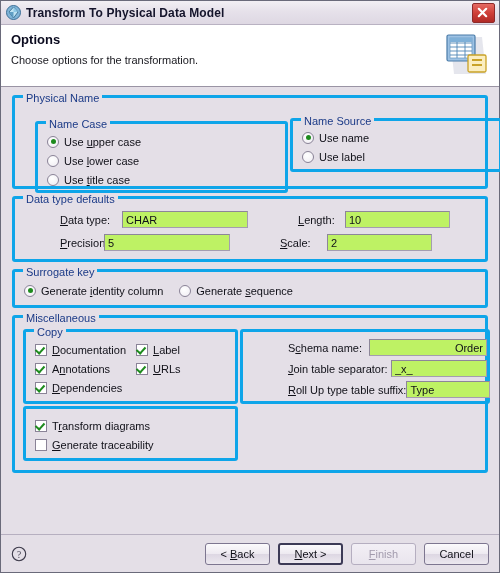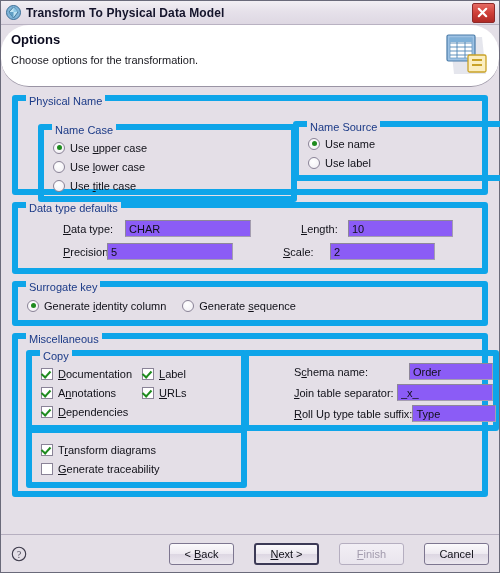--- a/index.html
+++ b/index.html
@@ -66,21 +66,20 @@
   #close-btn svg { position: absolute; left: 4px; top: 3px; }
 
   
   #banner {
     position: relative;
     height: 62px;
     box-sizing: border-box;
     background: #ffffff;
     border-bottom: 1px solid #9a94a4;
     padding: 7px 0 0 10px;
-    border-radius: 28px;
   }
   #banner-title {
     font-size: 13px;
     font-weight: bold;
     color: #0a0a1e;
     margin-bottom: 7px;
   }
   #banner-sub {
     font-size: 11px;
     color: #18181e;
@@ -96,21 +95,21 @@
     position: relative;
     height: 447px;
     box-sizing: border-box;
     padding: 8px 11px 0 11px;
     background: #e4dfe7;
   }
 
   
   .group {
     position: relative;
-    border: 6px solid #0ea5e9;
+    border: 3px solid #0ea5e9;
     border-radius: 3px;
     margin-bottom: 7px;
     background: transparent;
   }
   .group > .glabel {
     position: absolute;
     top: -6px; left: 8px;
     background: #e4dfe7;
     padding: 0 3px;
     font-size: 11px;
@@ -173,21 +172,21 @@
     align-items: center;
     margin-bottom: 6px;
     white-space: nowrap;
   }
   .flabel { font-size: 11px; color: #101018; padding-left: 36px; }
   .tinput {
     box-sizing: border-box;
     border: 1px solid #a49db0;
     border-top-color: #8d8699;
     border-left-color: #8d8699;
-    background: #8b5cf6;
+    background: #bef264;
     height: 17px;
     line-height: 15px;
     font-family: "Liberation Sans", sans-serif;
     font-size: 11px;
     color: #101018;
     padding: 0 3px;
     outline: none;
   }
 
   
@@ -203,21 +202,21 @@
   }
   #help-icon {
     width: 16px; height: 16px;
     flex: 0 0 auto;
     cursor: pointer;
   }
   #btn-spacer { flex: 1 1 auto; }
   .btn {
     box-sizing: border-box;
     width: 65px; height: 22px;
-    margin-left: 20px;
+    margin-left: 8px;
     border: 1px solid #7d7690;
     border-radius: 3px;
     background: linear-gradient(to bottom, #fbfafc 0%, #eeeaf1 48%, #ddd7e3 52%, #ece8ef 100%);
     font-family: "Liberation Sans", sans-serif;
     font-size: 11px;
     color: #101018;
     text-align: center;
     line-height: 20px;
     cursor: pointer;
     flex: 0 0 auto;
@@ -396,21 +395,21 @@
             <span class="cbox"></span>
             <span class="olabel"><u>G</u>enerate traceability</span>
           </div>
         </div>
       </div>
 
       <div class="group" style="position:absolute; left:225px; top:11px; width:244px; height:69px; margin:0;">
         <div style="padding:7px 0 0 9px;">
           <div class="field-row" style="margin-bottom:4px;">
             <span class="flabel" style="width:125px;">S<u>c</u>hema name:</span>
-            <input class="tinput" style="width: 84px;" value="Order">
+            <input class="tinput" style="width: 118px; text-align: right;" value="Order">
           </div>
           <div class="field-row" style="margin-bottom:4px;">
             <span class="flabel" style="width:125px;"><u>J</u>oin table separator:</span>
             <input class="tinput" style="width: 96px;" value="_x_">
           </div>
           <div class="field-row" style="margin-bottom:0;">
             <span class="flabel" style="width:125px;"><u>R</u>oll Up type table suffix:</span>
             <input class="tinput" style="width: 84px;" value="Type">
           </div>
         </div>

